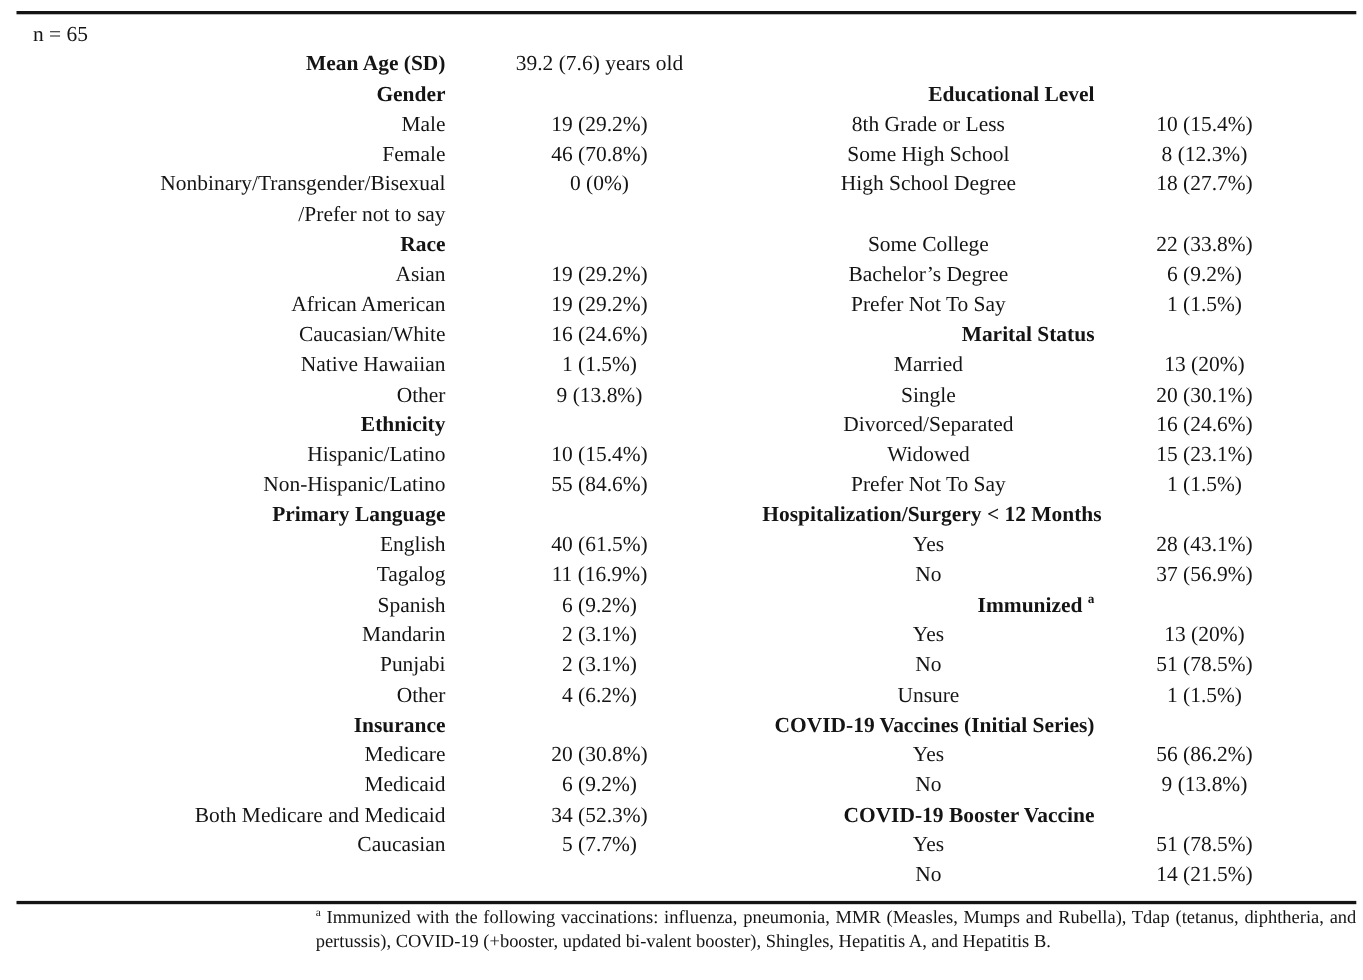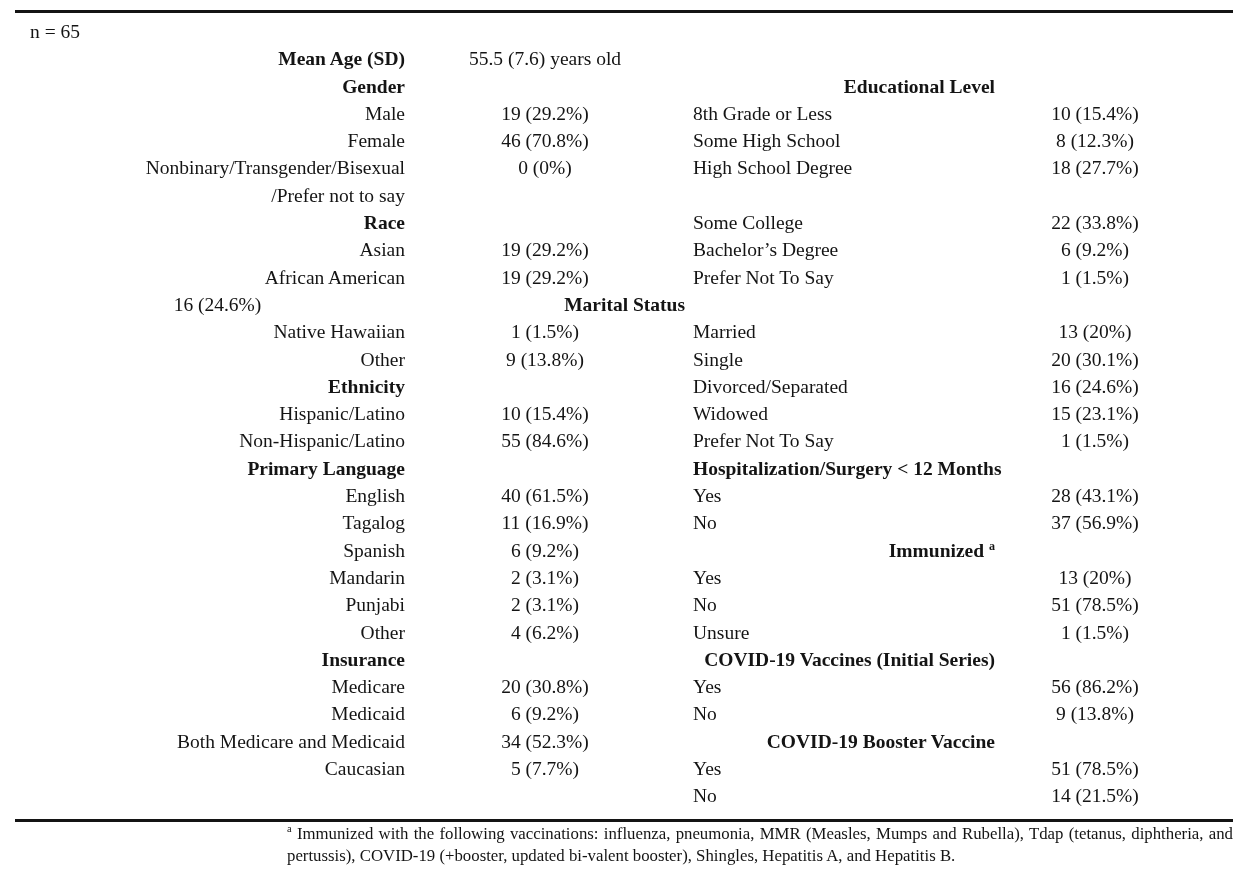--- a/index.html
+++ b/index.html
@@ -16,21 +16,21 @@
   .rule.top{top:10px;}
   .rule.mid{top:819px;}
   .tbl{position:absolute;left:30px;top:18px;width:1165px;}
   .row{
     display:grid;grid-template-columns:375px 280px 310px 200px;
     font-size:19.5px;line-height:27.3px;
   }
   .c{white-space:nowrap;overflow:visible;}
   .c1{text-align:right;}
   .c2{text-align:center;}
-  .c3{text-align:left;padding-left:8px;}
+  .c3{text-align:center;padding-left:8px;}
   .c4{text-align:center;}
   .c.hdr{font-weight:700;text-align:right;}
   .c.plain{text-align:left;}
   .c .line{display:block;}
   sup{font-size:62%;line-height:0;vertical-align:super;}
   .footnote{
     position:absolute;left:287px;top:823px;width:946px;
     font-size:16.8px;line-height:22.4px;text-align:justify;
   }
 </style>
@@ -41,21 +41,21 @@
   <div class="rule top"></div>
   <div class="tbl" id="tbl">
       <div class="row">
         <div class="c c1 plain">n = 65</div>
         <div class="c c2"></div>
         <div class="c c3"></div>
         <div class="c c4"></div>
       </div>
       <div class="row">
         <div class="c c1 hdr">Mean Age (SD)</div>
-        <div class="c c2">55.5 (7.6) years old</div>
+        <div class="c c2">39.2 (7.6) years old</div>
         <div class="c c3"></div>
         <div class="c c4"></div>
       </div>
       <div class="row">
         <div class="c c1 hdr">Gender</div>
         <div class="c c2"></div>
         <div class="c c3 hdr">Educational Level</div>
         <div class="c c4"></div>
       </div>
       <div class="row">
@@ -91,20 +91,21 @@
         <div class="c c3">Bachelor’s Degree</div>
         <div class="c c4">6 (9.2%)</div>
       </div>
       <div class="row">
         <div class="c c1">African American</div>
         <div class="c c2">19 (29.2%)</div>
         <div class="c c3">Prefer Not To Say</div>
         <div class="c c4">1 (1.5%)</div>
       </div>
       <div class="row">
+        <div class="c c1">Caucasian/White</div>
         <div class="c c2">16 (24.6%)</div>
         <div class="c c3 hdr">Marital Status</div>
         <div class="c c4"></div>
       </div>
       <div class="row">
         <div class="c c1">Native Hawaiian</div>
         <div class="c c2">1 (1.5%)</div>
         <div class="c c3">Married</div>
         <div class="c c4">13 (20%)</div>
       </div>

